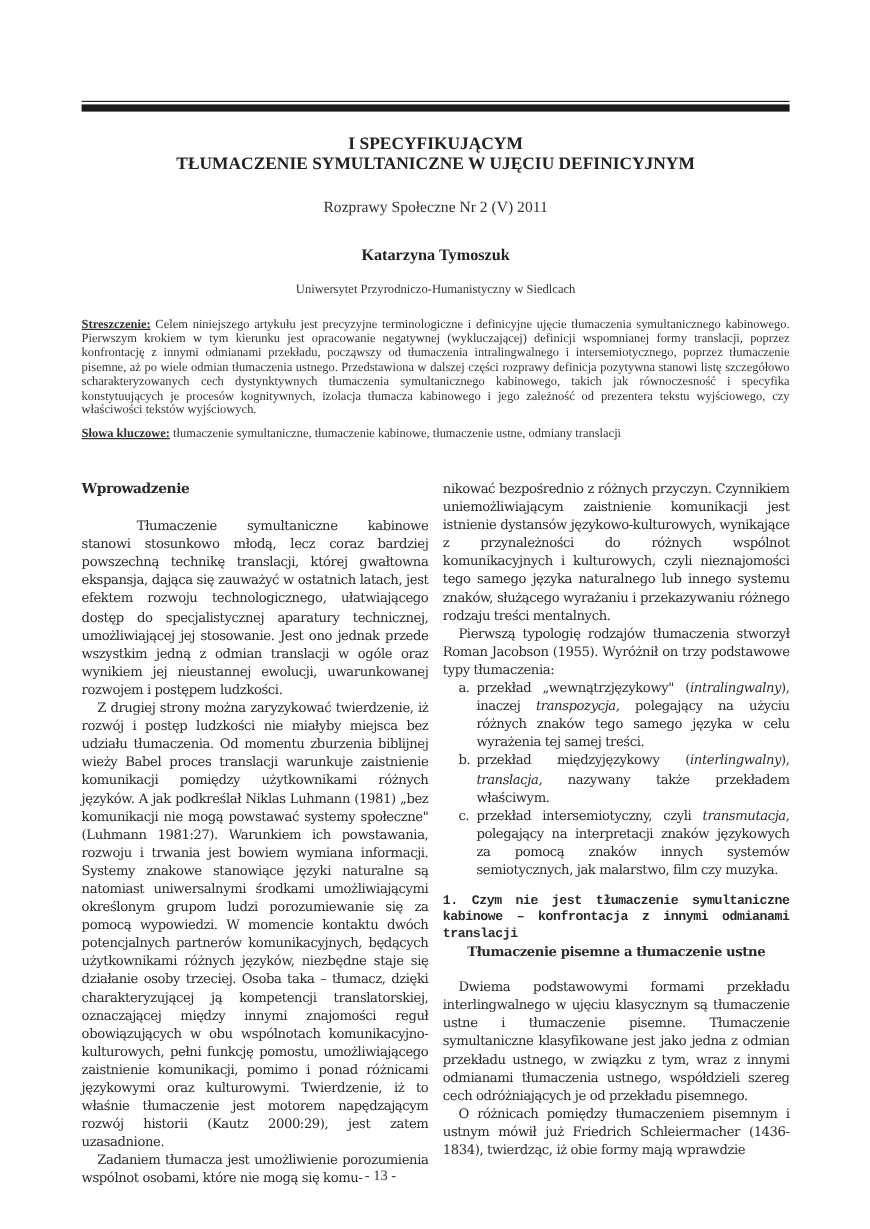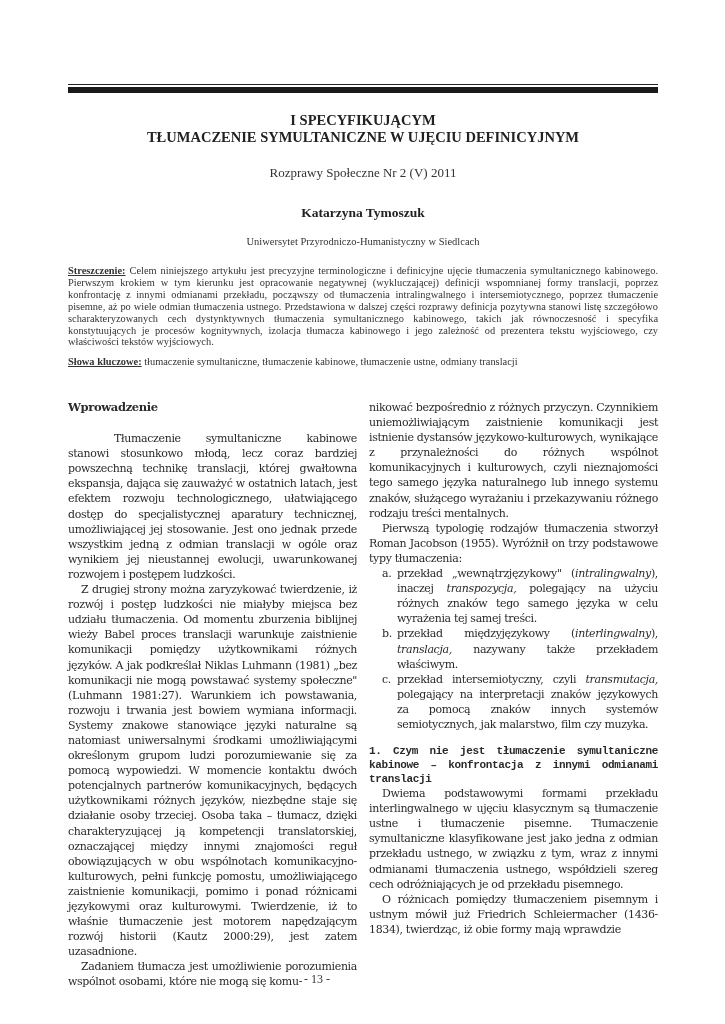--- a/index.html
+++ b/index.html
@@ -109,17 +109,18 @@
     <li>
       <span class="mark">b.</span>
       <span class="body"><span>przekład międzyjęzykowy (</span><em>interlingwalny</em><span>), </span><em>translacja,</em><span> nazywany także przekładem właściwym.</span></span>
     </li>
     <li>
       <span class="mark">c.</span>
       <span class="body"><span>przekład intersemiotyczny, czyli </span><em>transmutacja,</em><span></span><em></em><span> polegający na interpretacji znaków językowych za pomocą znaków innych systemów semiotycznych, jak malarstwo, film czy muzyka.</span></span>
     </li>
   </ol>
   <p class="h-numbered">1. Czym nie jest tłumaczenie symultaniczne kabinowe – konfrontacja z innymi odmianami translacji</p>
+  <p class="h-sub">Tłumaczenie pisemne a tłumaczenie ustne</p>
   <p>Dwiema podstawowymi formami przekładu interlingwalnego w ujęciu klasycznym są tłumaczenie ustne i tłumaczenie pisemne. Tłumaczenie symultaniczne klasyfikowane jest jako jedna z odmian przekładu ustnego, w związku z tym, wraz z innymi odmianami tłumaczenia ustnego, współdzieli szereg cech odróżniających je od przekładu pisemnego.</p>
   <p>O różnicach pomiędzy tłumaczeniem pisemnym i ustnym mówił już Friedrich Schleiermacher (1436-1834), twierdząc, iż obie formy mają wprawdzie</p>
 </div>
 
 <div class="page-number">- 13 -</div>
 
 </body></html>

